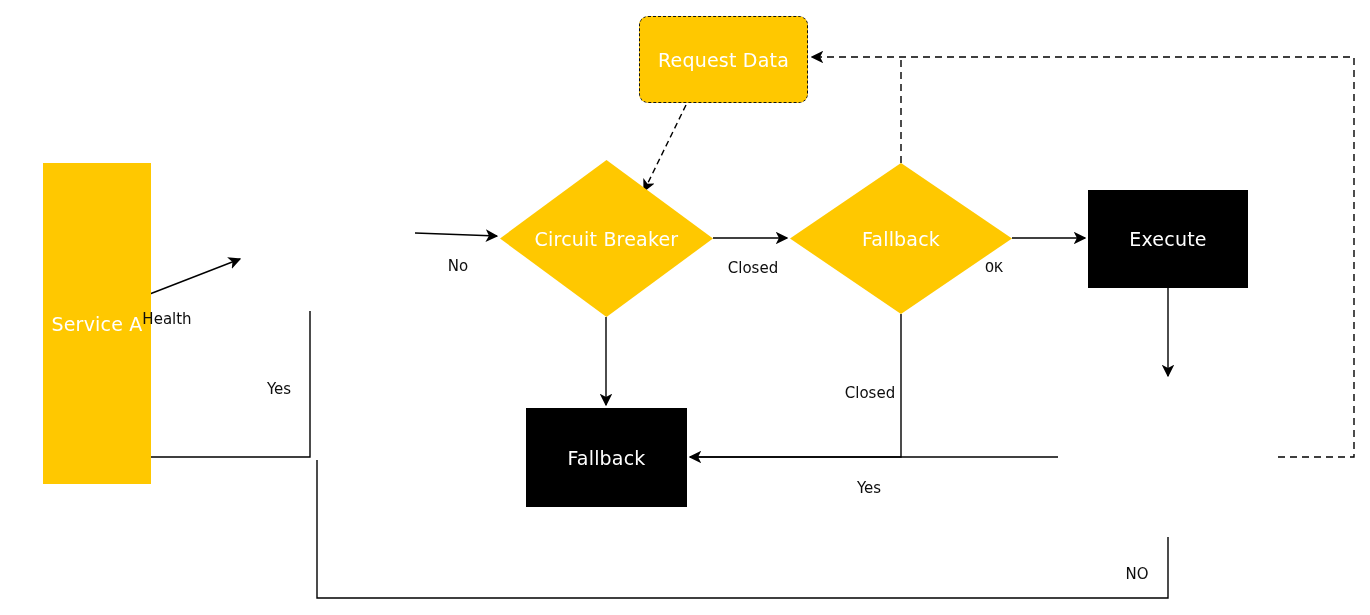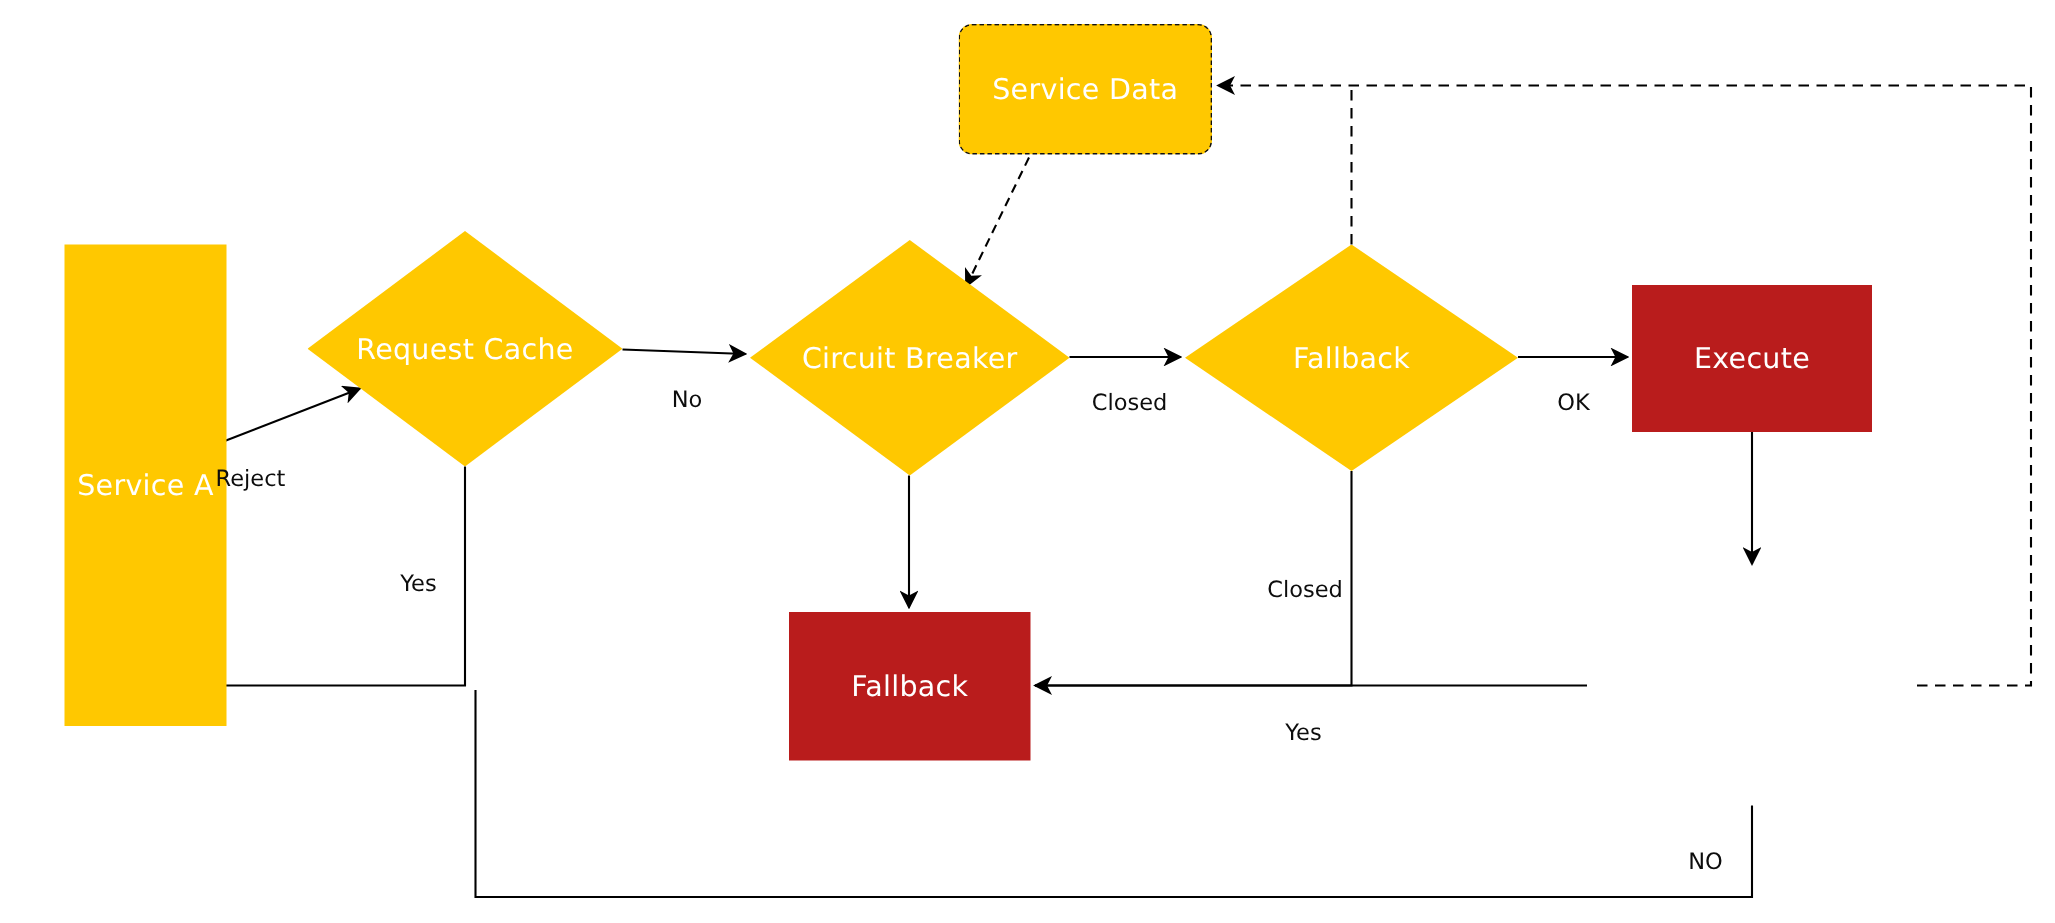--- a/index.html
+++ b/index.html
@@ -36,21 +36,21 @@
     letter-spacing: 0.2px;
     text-align: center;
     white-space: nowrap;
     box-sizing: border-box;
   }
   .node-rect-yellow {
     background: #ffc800;
     margin-left: 27px;
   }
   .node-rect-grey {
-    background: #b91c1c;
+    background: #000000;
   }
   .node-rect-dashed {
     background: #ffc800;
     border: 1.6px dashed #111111;
     border-radius: 9px;
   }
   .node-diamond {
     background: transparent;
   }
   .node-diamond .dia-shape {
@@ -117,50 +117,46 @@
       <path stroke-dasharray="7 5" d="M 901 163 L 901 57"></path>
 
       <path stroke-dasharray="6 4" d="M 686 105 L 644 191" marker-end="url(#arrow-dash)"></path>
     </g>
   </svg>
 
   <div class="node node-rect-yellow" style="left:16px; top:163px; width:108px; height:321px;">
     <span>Service A</span>
   </div>
 
-  <div class="node node-diamond" style="left:205px; top:154px; width:210px; height:157px;">
-    <span class="dia-shape"></span>
-    <span class="dia-label">Request Cache</span>
-  </div>
 
   <div class="node node-diamond" style="left:500px; top:160px; width:213px; height:157px;">
     <span class="dia-shape"></span>
     <span class="dia-label">Circuit Breaker</span>
   </div>
 
   <div class="node node-diamond" style="left:790px; top:163px; width:222px; height:151px;">
     <span class="dia-shape"></span>
     <span class="dia-label">Fallback</span>
   </div>
 
   <div class="node node-rect-grey" style="left:1088px; top:190px; width:160px; height:98px;">
     <span>Execute</span>
   </div>
 
   <div class="node node-rect-dashed" style="left:639px; top:16px; width:169px; height:87px;">
-    <span>Service Data</span>
+    <span>Request Data</span>
   </div>
 
   <div class="node node-rect-grey" style="left:526px; top:408px; width:161px; height:99px;text-align:right;">
     <span>Fallback</span>
   </div>
 
 
-  <div class="edge-label" style="left:167px; top:319px;">Reject</div>
+  <div class="edge-label" style="left:167px; top:319px;">Health</div>
   <div class="edge-label" style="left:458px; top:266px;">No</div>
   <div class="edge-label" style="left:753px; top:268px;">Closed</div>
-  <div class="edge-label" style="left:1049px; top:268px;">OK</div>
+  <div class="edge-label" style="left:994px; top:268px;font-family:Liberation Mono, monospace;">OK</div>
   <div class="edge-label" style="left:279px; top:389px;">Yes</div>
   <div class="edge-label" style="left:870px; top:393px;">Closed</div>
   <div class="edge-label" style="left:869px; top:488px;">Yes</div>
   <div class="edge-label" style="left:1137px; top:574px;">NO</div>
 
 </div>
 
 </body></html>

